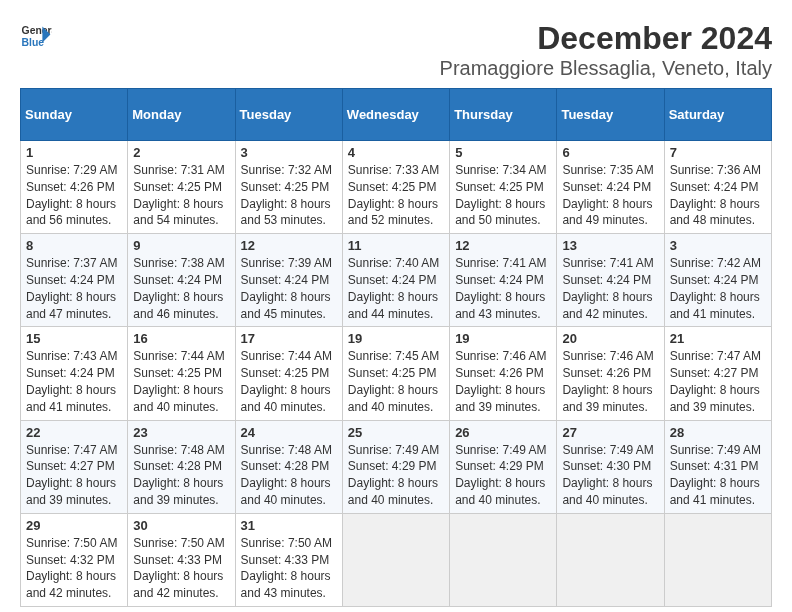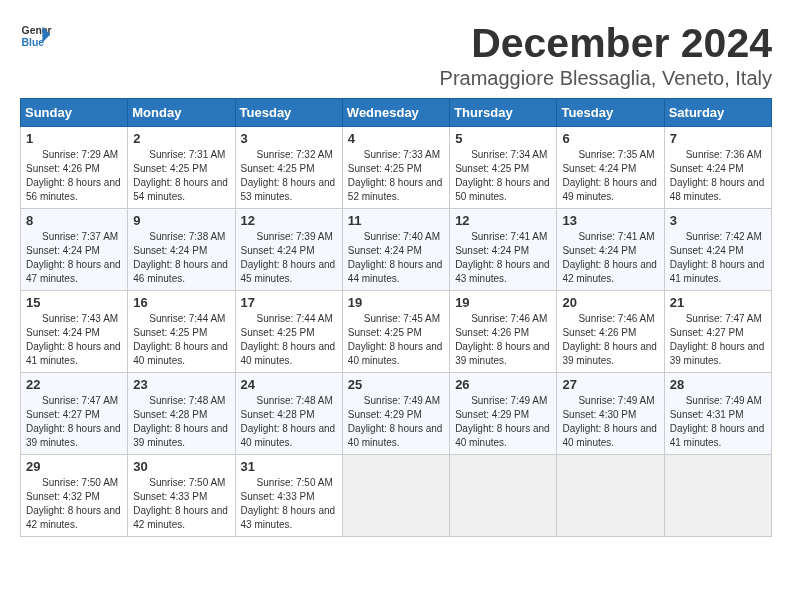--- a/index.html
+++ b/index.html
@@ -22,39 +22,39 @@
       gap: 4px;
     }
     .logo-icon {
       width: 32px;
       height: 32px;
     }
     .title-section {
       text-align: right;
     }
     .month-title {
-      font-size: 41px;
+      font-size: 32px;
       font-weight: bold;
       color: #333;
     }
     .location-title {
       font-size: 20px;
       color: #555;
     }
     .calendar {
       width: 100%;
       border-collapse: collapse;
       border: 1px solid #ccc;
     }
     .calendar th {
       background-color: #2a76bc;
       color: #fff;
       font-size: 13px;
       font-weight: bold;
-      padding: 6px 4px;
+      padding: 18px 4px;
       text-align: left;
       border: 1px solid #1a5fa0;
     }
     .calendar td {
       vertical-align: top;
       border: 1px solid #ccc;
       padding: 4px 5px;
       font-size: 9.5px;
       color: #333;
       width: calc(100% / 7);
@@ -67,24 +67,23 @@
     .calendar tr:nth-child(odd) td {
       background: #fff;
     }
     .day-number {
       font-size: 13px;
       font-weight: bold;
       display: block;
       margin-bottom: 2px;
     }
     .day-info {
-      font-size: 10px;
+      font-size: 12px;
       line-height: 1.4;
       color: #333;
-      margin-left: 16px;
     }
     .empty-cell {
       background: #f0f0f0 !important;
     }
   </style>
 </head>
 <body>
 
 <div class="header">
   <div class="logo">

